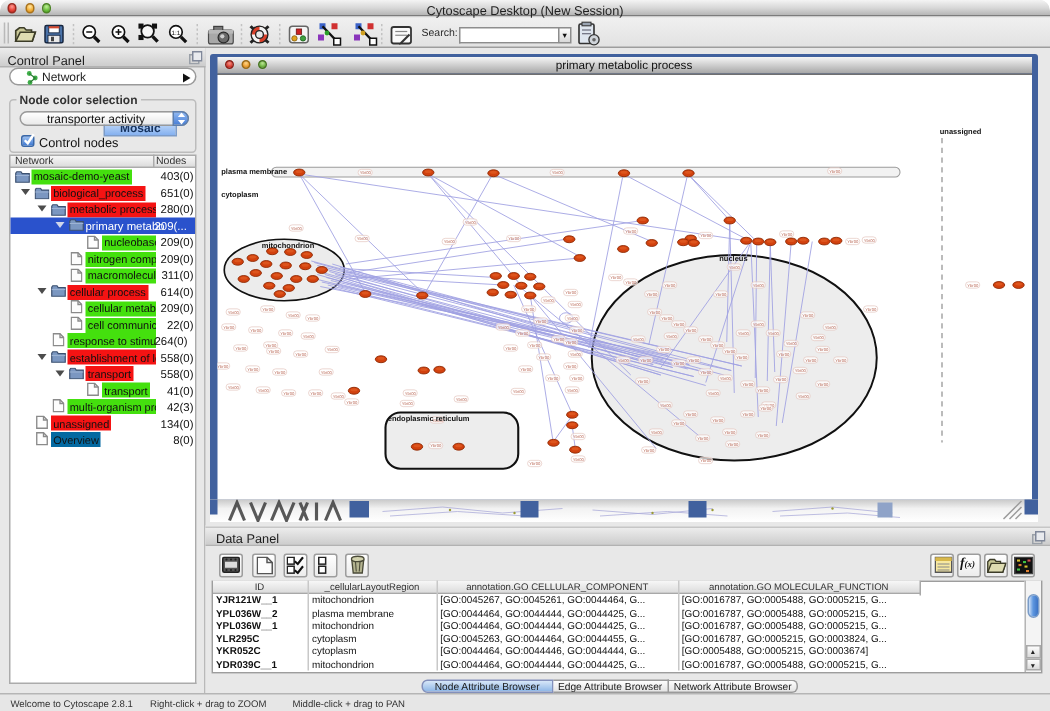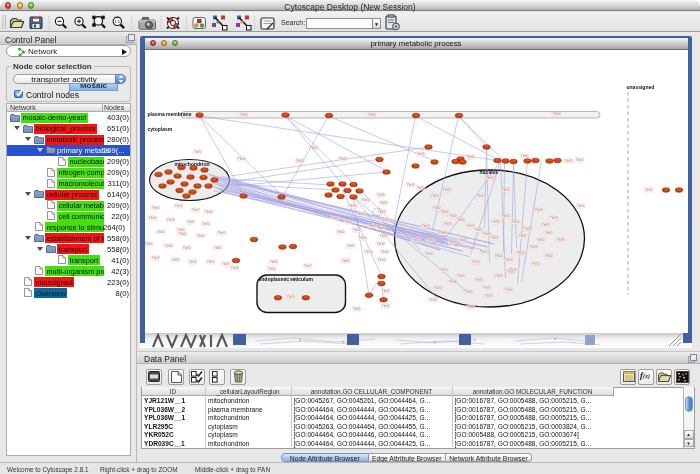--- a/index.html
+++ b/index.html
@@ -268,21 +268,21 @@
       <path d="M0.5 0.5 L5 0.5 L7.5 3 L7.5 8.5 L0.5 8.5 Z" fill="#fdfdfd" stroke="#8a8a8a" stroke-width="0.9"></path>
       <path d="M5 0.5 L5 3 L7.5 3" fill="none" stroke="#8a8a8a" stroke-width="0.9"></path>
     </svg>
 <div class="abs" style="left:45px;top:266.2px;max-width:59px;overflow:hidden;background:#44e00e;font-size:7.3px;color:#111;white-space:nowrap;padding:0.5px 1.5px;">multi-organism pro</div>
 <div class="abs" style="left:103px;top:266.7px;width:26px;font-size:7.6px;color:#111;text-align:right;">42(3)</div>
 <svg class="abs" style="left:24px;top:277.1px;" width="8" height="9" viewBox="0 0 8 9">
       <path d="M0.5 0.5 L5 0.5 L7.5 3 L7.5 8.5 L0.5 8.5 Z" fill="#fdfdfd" stroke="#8a8a8a" stroke-width="0.9"></path>
       <path d="M5 0.5 L5 3 L7.5 3" fill="none" stroke="#8a8a8a" stroke-width="0.9"></path>
     </svg>
 <div class="abs" style="left:34px;top:277.1px;max-width:70px;overflow:hidden;background:#f51313;font-size:7.3px;color:#111;white-space:nowrap;padding:0.5px 1.5px;">unassigned</div>
-<div class="abs" style="left:103px;top:277.6px;width:26px;font-size:7.6px;color:#111;text-align:right;">223(0)</div>
+<div class="abs" style="left:103px;top:277.6px;width:26px;font-size:7.6px;color:#111;text-align:right;">134(0)</div>
 <svg class="abs" style="left:24px;top:288.0px;" width="8" height="9" viewBox="0 0 8 9">
       <path d="M0.5 0.5 L5 0.5 L7.5 3 L7.5 8.5 L0.5 8.5 Z" fill="#fdfdfd" stroke="#8a8a8a" stroke-width="0.9"></path>
       <path d="M5 0.5 L5 3 L7.5 3" fill="none" stroke="#8a8a8a" stroke-width="0.9"></path>
     </svg>
 <div class="abs" style="left:34px;top:288.1px;max-width:70px;overflow:hidden;background:#0369a1;font-size:7.3px;color:#111;white-space:nowrap;padding:0.5px 1.5px;">Overview</div>
 <div class="abs" style="left:103px;top:288.6px;width:26px;font-size:7.6px;color:#111;text-align:right;">8(0)</div>
 
 <div class="abs" style="left:140px;top:36px;width:552px;height:297px;background:#41619e;border-radius:2px 2px 0 0;"></div>
 <div class="abs" style="left:144.5px;top:37.5px;width:543px;height:12.5px;background:linear-gradient(#f6f6f6,#a6a6a6);border-bottom:1px solid #6f6f6f;"></div>
 <div class="abs" style="left:150px;top:40px;width:6.4px;height:6.4px;border-radius:50%;background:radial-gradient(circle at 50% 30%,#f99c90 0%,#dd4034 60%,#b02318 100%);border:0.5px solid #8d2019;"></div>

